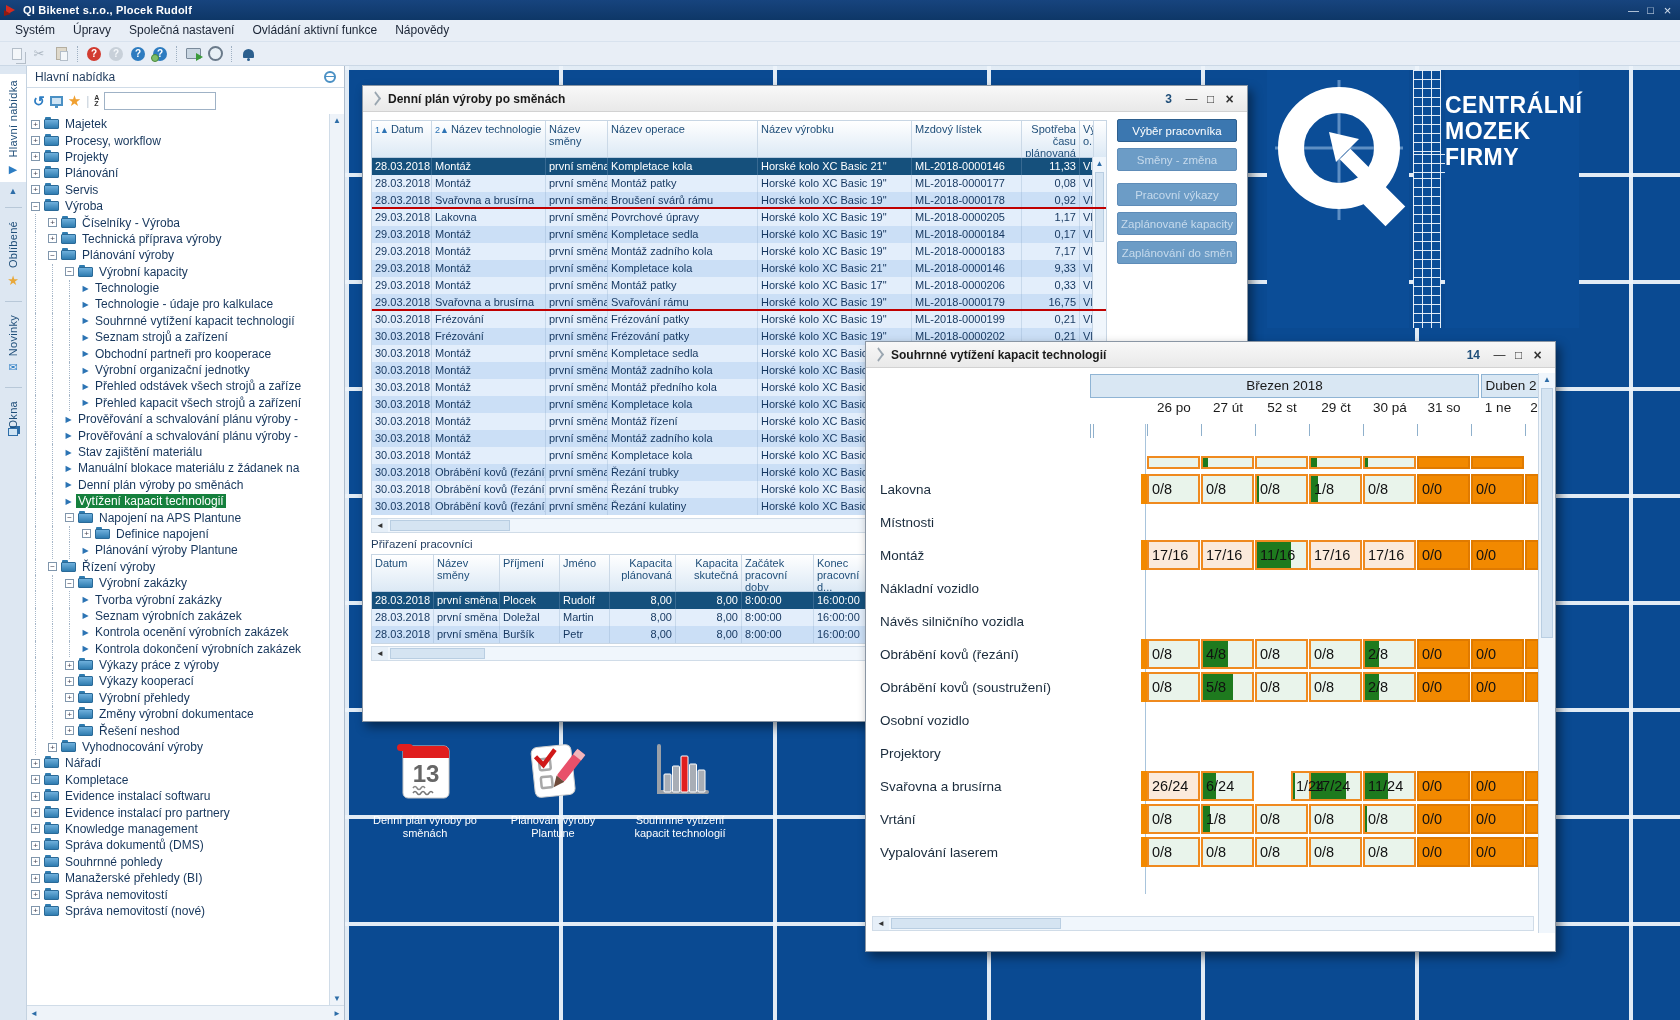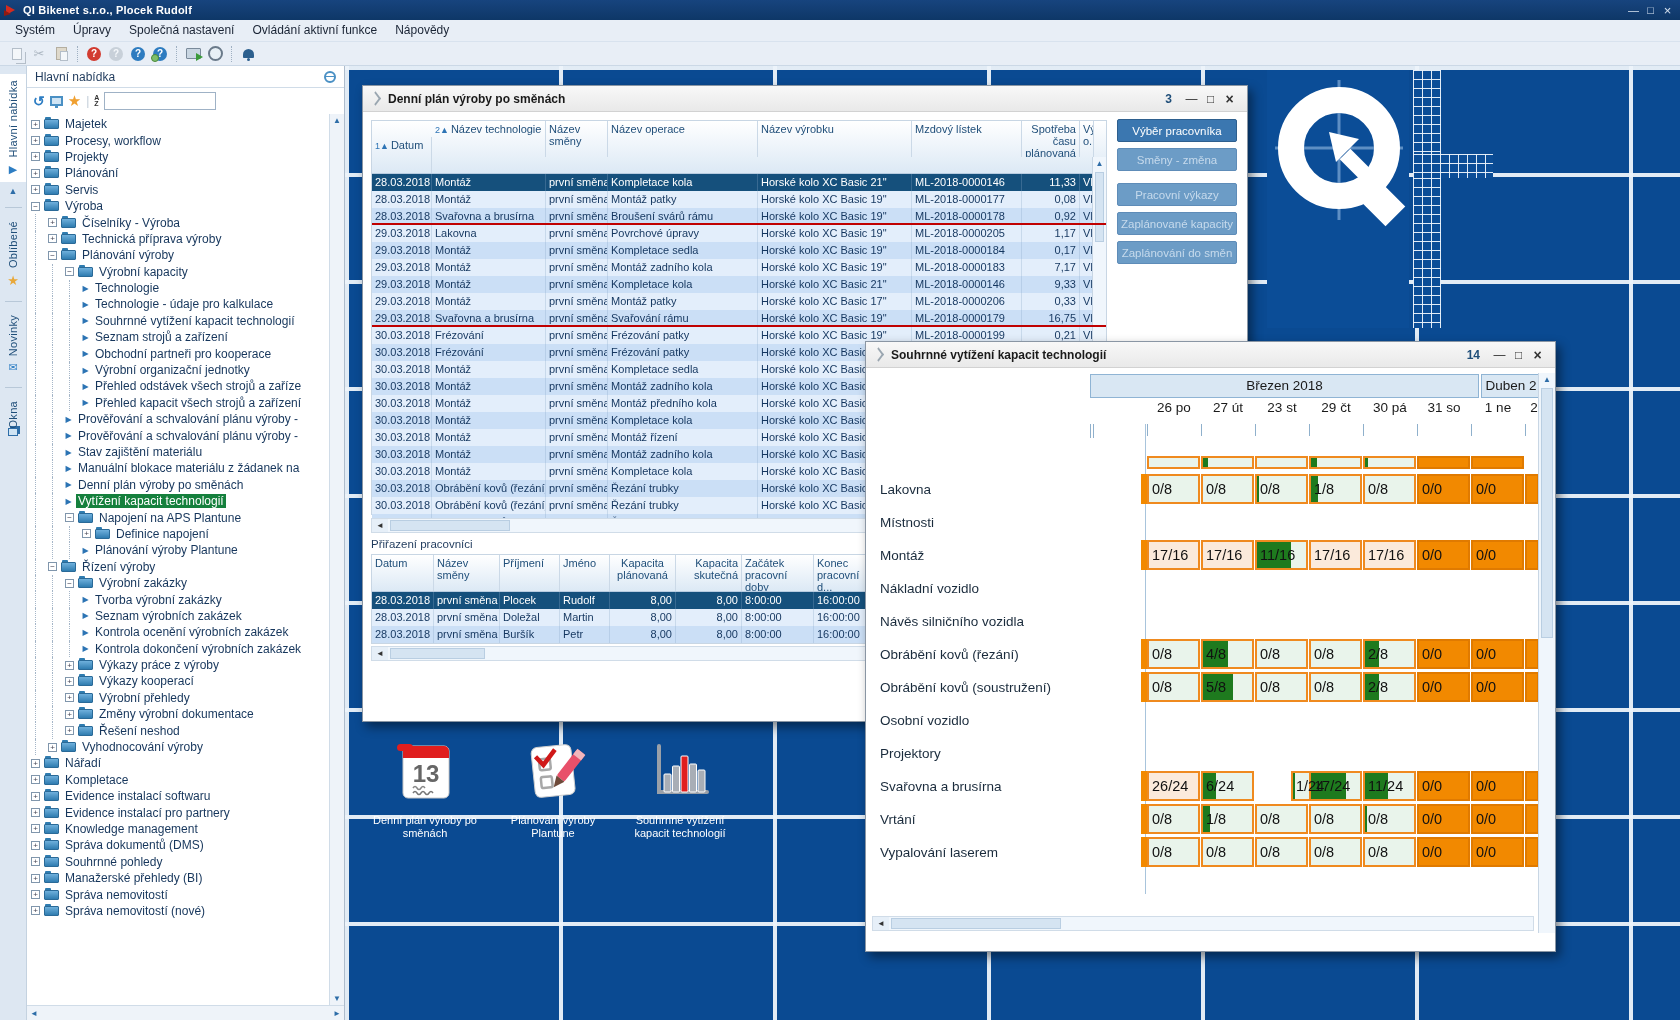--- a/index.html
+++ b/index.html
@@ -611,20 +611,27 @@
           <line x1="8" y1="78" x2="136" y2="78" stroke="#5E8FC4" stroke-width="3"></line>
           <line x1="72" y1="10" x2="72" y2="150" stroke="#5E8FC4" stroke-width="3"></line>
           <circle cx="72" cy="78" r="48" fill="none" stroke="#FFFFFF" stroke-width="26"></circle>
           <rect x="96" y="102" width="28" height="52" transform="rotate(-45 110 128)" fill="#FFFFFF"></rect>
           <line x1="104" y1="110" x2="78" y2="84" stroke="#FFFFFF" stroke-width="15"></line>
           <polygon points="62,62 92,69 69,92" fill="#FFFFFF"></polygon>
         </svg>
       </div>
       <div class="logo-block sq" style="left:1068px;top:4px;width:28px;height:258px"></div>
       <div class="logo-block sq" style="left:1068px;top:88px;width:80px;height:24px"></div>
+      <div class="logo-block" style="left:1100px;top:4px;width:134px;height:258px">
+        <div class="logo-text">
+          <div>CENTRÁLNÍ</div>
+          <div>MOZEK</div>
+          <div>FIRMY</div>
+        </div>
+      </div>
 
       <div class="desk-icon" style="left:20px;top:668px">
         <svg width="72" height="72" viewBox="0 0 72 72">
           <rect x="14" y="12" width="46" height="52" rx="5" fill="#FFFFFF" stroke="#C8C8C8"></rect>
           <path d="M14 17 a5 5 0 0 1 5 -5 h36 a5 5 0 0 1 5 5 v7 h-46 z" fill="#E01E1E"></path>
           <rect x="8" y="10" width="16" height="7" rx="3.5" fill="#E01E1E"></rect>
           <text x="37" y="48" font-size="24" font-weight="bold" fill="#666" text-anchor="middle" font-family="Liberation Sans, sans-serif">13</text>
           <path d="M24 54 q2 -3 4 0 t4 0 t4 0" stroke="#888" fill="none" stroke-width="1.5"></path>
           <path d="M24 59 q2 -3 4 0 t4 0 t4 0 t4 0 t4 0" stroke="#777" fill="none" stroke-width="1.5"></path>
         </svg>
@@ -664,21 +671,21 @@
           <span class="t">Denní plán výroby po směnách</span>
           <span class="sp"></span>
           <span class="wnum">3</span>
           <span class="wbtn">—</span>
           <span class="wbtn">□</span>
           <span class="wbtn x">×</span>
         </div>
 
         <div style="position:absolute;left:8px;top:34px;width:736px;height:395px;border:1px solid #C8D6E4;background:#FFF">
           <div class="thead" id="t1-head">
-              <div class="th" style="width: 60px; margin-top: 16px;"><span class="sort">1▲</span>Datum</div>
+              <div class="th" style="width: 60px;"><span class="sort">1▲</span>Datum</div>
               <div class="th" style="width: 114px;"><span class="sort">2▲</span>Název technologie</div>
               <div class="th" style="width: 62px;">Název směny</div>
               <div class="th" style="width: 150px;">Název operace</div>
               <div class="th" style="width: 154px;">Název výrobku</div>
               <div class="th" style="width: 110px;">Mzdový lístek</div>
               <div class="th" style="width: 58px; text-align: right;">Spotřeba času plánovaná</div>
               <div class="th" style="width: 14px;">Výr o...</div>
             </div>
           <div id="t1-body" style="position:relative">
               <div class="trow sel">
@@ -903,21 +910,21 @@
         </div>
 
         <div class="plabel" style="left:8px;top:452px">Přiřazení pracovníci</div>
 
         <div style="position:absolute;left:8px;top:468px;width:506px;border:1px solid #C8D6E4;background:#FFF">
           <div class="thead" id="t2-head">
               <div class="th" style="width: 62px;">Datum</div>
               <div class="th" style="width: 66px;">Název směny</div>
               <div class="th" style="width: 60px;">Příjmení</div>
               <div class="th" style="width: 50px;">Jméno</div>
-              <div class="th" style="width: 66px; text-align: center;">Kapacita plánovaná</div>
+              <div class="th" style="width: 66px; text-align: right;">Kapacita plánovaná</div>
               <div class="th" style="width: 66px; text-align: right;">Kapacita skutečná</div>
               <div class="th" style="width: 72px;">Začátek pracovní doby</div>
               <div class="th" style="width: 62px;">Konec pracovní d...</div>
             </div>
           <div id="t2-body" style="position:relative">
               <div class="trow sel">
                 <div class="td" style="width: 62px;">28.03.2018</div>
                 <div class="td" style="width: 66px;">první směna</div>
                 <div class="td" style="width: 60px;">Plocek</div>
                 <div class="td" style="width: 50px;">Rudolf</div>
@@ -971,21 +978,21 @@
           <span class="wbtn">—</span>
           <span class="wbtn">□</span>
           <span class="wbtn x">×</span>
         </div>
 
         <div id="cap-grid" style="position:absolute;left:0;top:26px;right:0;bottom:0">
             <div class="cap-month" style="left: 224px; top: 6px; width: 389px;">Březen 2018</div>
             <div class="cap-month" style="left: 615px; top: 6px; width: 60px;">Duben 2</div>
             <div class="cap-day" style="left: 281px; top: 32px; width: 54px;">26 po</div>
             <div class="cap-day" style="left: 335px; top: 32px; width: 54px;">27 út</div>
-            <div class="cap-day" style="left: 389px; top: 32px; width: 54px;">23 st</div>
+            <div class="cap-day" style="left: 389px; top: 32px; width: 54px;">52 st</div>
             <div class="cap-day" style="left: 443px; top: 32px; width: 54px;">29 čt</div>
             <div class="cap-day" style="left: 497px; top: 32px; width: 54px;">30 pá</div>
             <div class="cap-day" style="left: 551px; top: 32px; width: 54px;">31 so</div>
             <div class="cap-day" style="left: 605px; top: 32px; width: 54px;">1 ne</div>
             <div class="cap-day" style="left: 659px; top: 32px; width: 18px;">2</div>
             <div class="tick" style="left: 281px; top: 56px; height: 12px;"></div>
             <div class="tick" style="left: 335px; top: 56px; height: 12px;"></div>
             <div class="tick" style="left: 389px; top: 56px; height: 12px;"></div>
             <div class="tick" style="left: 443px; top: 56px; height: 12px;"></div>
             <div class="tick" style="left: 497px; top: 56px; height: 12px;"></div>

